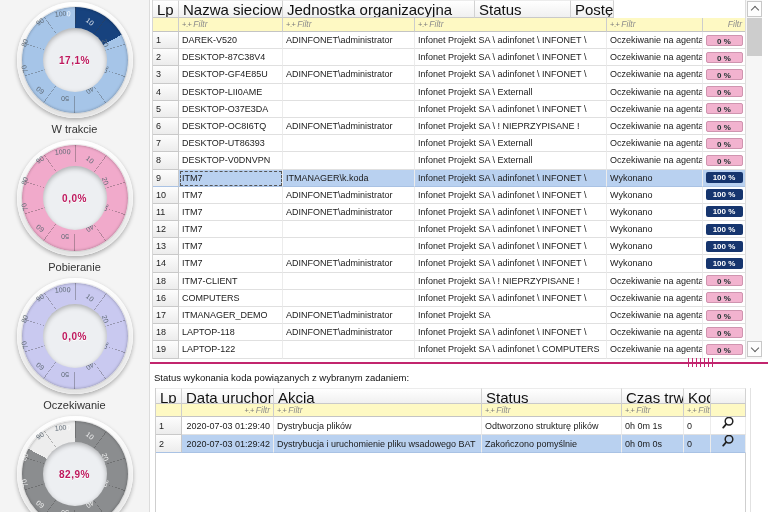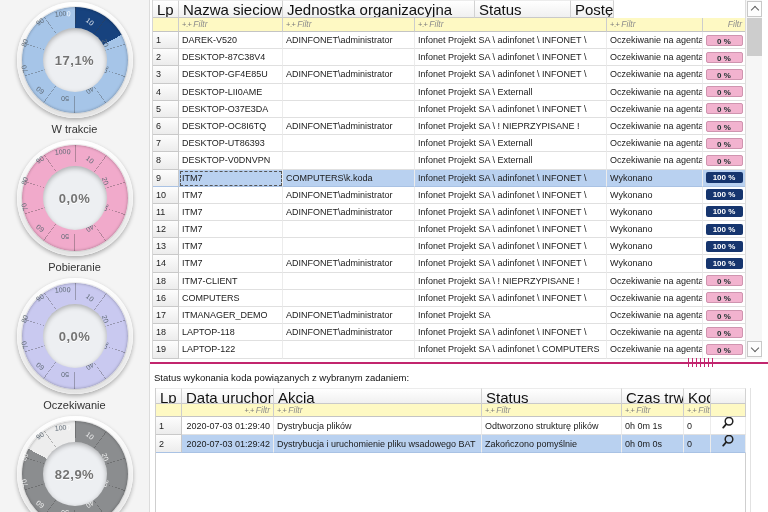--- a/index.html
+++ b/index.html
@@ -22,21 +22,21 @@
     margin-top:2px;
   }
   .band{
     position:absolute;inset:5px;border-radius:50%;
     box-shadow:inset 0 0 3px rgba(0,0,0,.35), 0 0 0 1px rgba(0,0,0,.08);
   }
   .gcenter{
     position:absolute;inset:26px;border-radius:50%;background:#edeff2;
     box-shadow:inset 0 2px 5px rgba(0,0,0,.28);
     display:flex;align-items:center;justify-content:center;
-    font-size:13px;font-weight:bold;color:#737373;letter-spacing:.5px;
+    font-size:10px;font-weight:bold;color:#be185d;letter-spacing:.5px;
     text-shadow:0 1px 0 #fff;
     text-align:right;
   }
   .tick{
     position:absolute;left:50%;top:50%;font-size:7px;line-height:8px;
     width:20px;margin-left:-10px;margin-top:-4px;text-align:center;
   }
   
   .grid{position:absolute;left:152px;top:0;border-left:1px solid #d6d6d6;background:#fff;}
   .thead{display:flex;height:18px;}
@@ -269,21 +269,21 @@
         <div class="td w2"></div>
         <div class="td w3">Infonet Projekt SA \ Externall</div>
         <div class="td w4">Oczekiwanie na agenta</div>
         <div class="td w5 pcell">
           <div class="pbar p0">0 %</div>
         </div>
       </div>
       <div class="trow sel">
         <div class="td lp w0">9</div>
         <div class="td w1 focuscell">ITM7</div>
-        <div class="td w2">COMPUTERS\k.koda</div>
+        <div class="td w2">ITMANAGER\k.koda</div>
         <div class="td w3">Infonet Projekt SA \ adinfonet \ INFONET \</div>
         <div class="td w4">Wykonano</div>
         <div class="td w5 pcell">
           <div class="pbar p100">100 %</div>
         </div>
       </div>
       <div class="trow">
         <div class="td lp w0">10</div>
         <div class="td w1">ITM7</div>
         <div class="td w2">ADINFONET\administrator</div>

